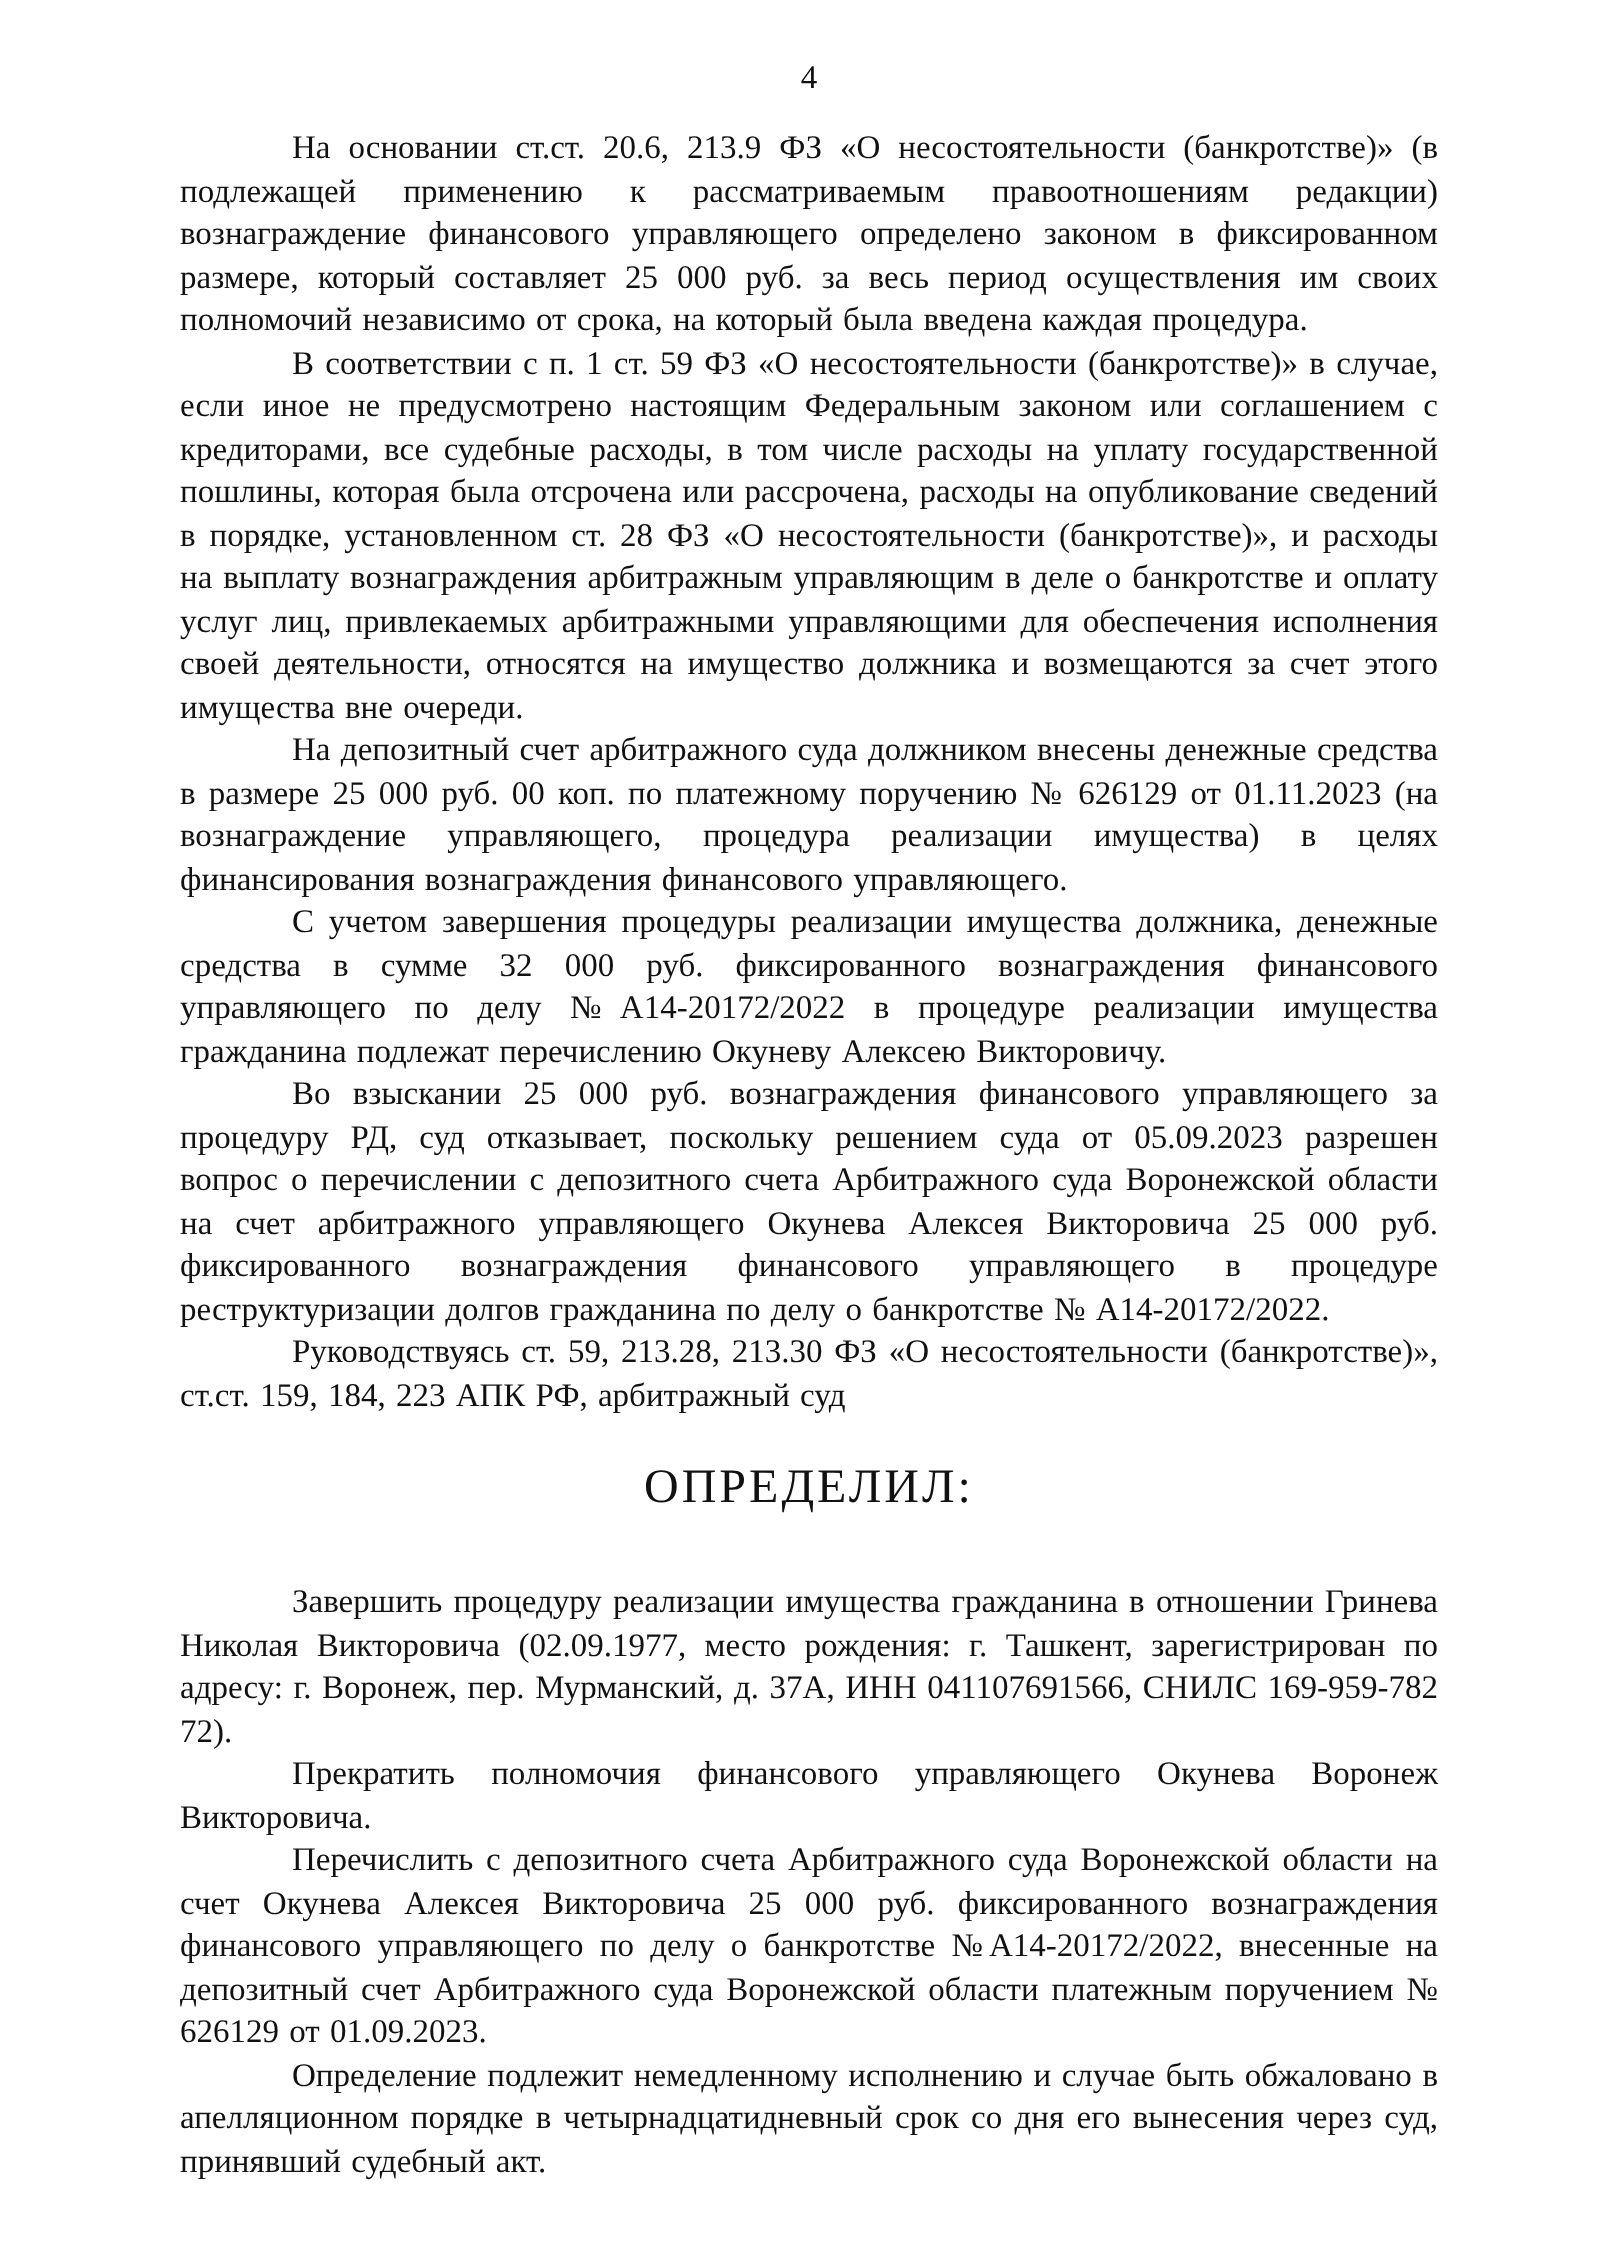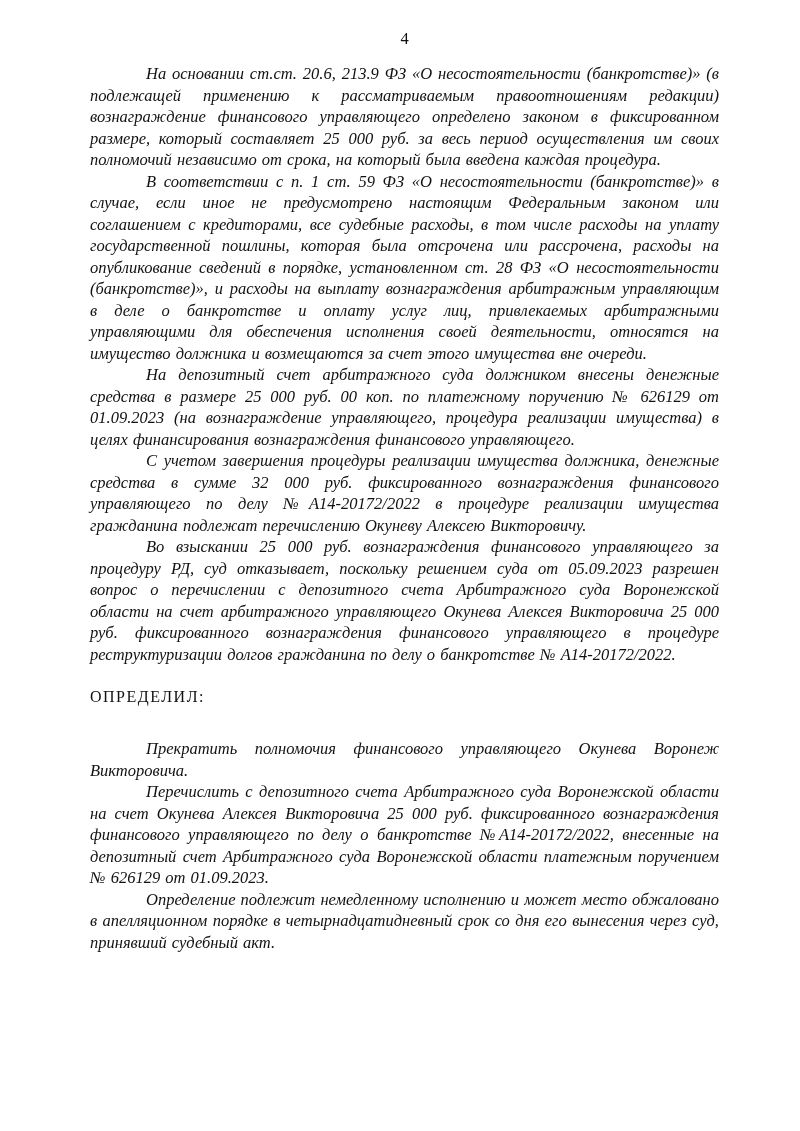--- a/index.html
+++ b/index.html
@@ -24,50 +24,52 @@
     line-height: 21px;
     margin-bottom: 14px;
   }
   .para {
     margin: 0;
     font-size: 16.5px;
     line-height: 21.5px;
     text-align: justify;
     text-indent: 56px;
     word-spacing: 1px;
-    font-style: italic;
   }
   .resolution-heading {
     margin: 23px 0 32px 0;
-    font-size: 16px;
+    text-align: center;
+    font-size: 24px;
     font-weight: normal;
     letter-spacing: 1.5px;
   }
 </style>
 </head>
 <body>
 
 <div class="sheet">
 
   <div class="page-number">4</div>
 
   <p class="para">На основании ст.ст. 20.6, 213.9 ФЗ «О несостоятельности (банкротстве)» (в подлежащей применению к рассматриваемым правоотношениям редакции) вознаграждение финансового управляющего определено законом в фиксированном размере, который составляет 25 000 руб. за весь период осуществления им своих полномочий независимо от срока, на который была введена каждая процедура.</p>
 
   <p class="para">В соответствии с п. 1 ст. 59 ФЗ «О несостоятельности (банкротстве)» в случае, если иное не предусмотрено настоящим Федеральным законом или соглашением с кредиторами, все судебные расходы, в том числе расходы на уплату государственной пошлины, которая была отсрочена или рассрочена, расходы на опубликование сведений в порядке, установленном ст. 28 ФЗ «О несостоятельности (банкротстве)», и расходы на выплату вознаграждения арбитражным управляющим в деле о банкротстве и оплату услуг лиц, привлекаемых арбитражными управляющими для обеспечения исполнения своей деятельности, относятся на имущество должника и возмещаются за счет этого имущества вне очереди.</p>
 
-  <p class="para">На депозитный счет арбитражного суда должником внесены денежные средства в размере 25 000 руб. 00 коп. по платежному поручению № 626129 от 01.09.2023 (на вознаграждение управляющего, процедура реализации имущества) в целях финансирования вознаграждения финансового управляющего.</p>
+  <p class="para">На депозитный счет арбитражного суда должником внесены денежные средства в размере 25 000 руб. 00 коп. по платежному поручению № 626129 от 01.11.2023 (на вознаграждение управляющего, процедура реализации имущества) в целях финансирования вознаграждения финансового управляющего.</p>
 
   <p class="para">С учетом завершения процедуры реализации имущества должника, денежные средства в сумме 32 000 руб. фиксированного вознаграждения финансового управляющего по делу №А14-20172/2022 в процедуре реализации имущества гражданина подлежат перечислению Окуневу Алексею Викторовичу.</p>
 
   <p class="para">Во взыскании 25 000 руб. вознаграждения финансового управляющего за процедуру РД, суд отказывает, поскольку решением суда от 05.09.2023 разрешен вопрос о перечислении с депозитного счета Арбитражного суда Воронежской области на счет арбитражного управляющего Окунева Алексея Викторовича 25 000 руб. фиксированного вознаграждения финансового управляющего в процедуре реструктуризации долгов гражданина по делу о банкротстве № А14-20172/2022.</p>
 
+  <p class="para">Руководствуясь ст. 59, 213.28, 213.30 ФЗ «О несостоятельности (банкротстве)», ст.ст. 159, 184, 223 АПК РФ, арбитражный суд</p>
 
   <h2 class="resolution-heading">ОПРЕДЕЛИЛ:</h2>
 
+  <p class="para">Завершить процедуру реализации имущества гражданина в отношении Гринева Николая Викторовича (02.09.1977, место рождения: г. Ташкент, зарегистрирован по адресу: г. Воронеж, пер. Мурманский, д. 37А, ИНН 041107691566, СНИЛС 169-959-782 72).</p>
 
   <p class="para">Прекратить полномочия финансового управляющего Окунева Воронеж Викторовича.</p>
 
   <p class="para">Перечислить с депозитного счета Арбитражного суда Воронежской области на счет Окунева Алексея Викторовича 25 000 руб. фиксированного вознаграждения финансового управляющего по делу о банкротстве №А14-20172/2022, внесенные на депозитный счет Арбитражного суда Воронежской области платежным поручением № 626129 от 01.09.2023.</p>
 
 
-  <p class="para">Определение подлежит немедленному исполнению и может место обжаловано в апелляционном порядке в четырнадцатидневный срок со дня его вынесения через суд, принявший судебный акт.</p>
+  <p class="para">Определение подлежит немедленному исполнению и случае быть обжаловано в апелляционном порядке в четырнадцатидневный срок со дня его вынесения через суд, принявший судебный акт.</p>
 
 </div>
 
 </body></html>

